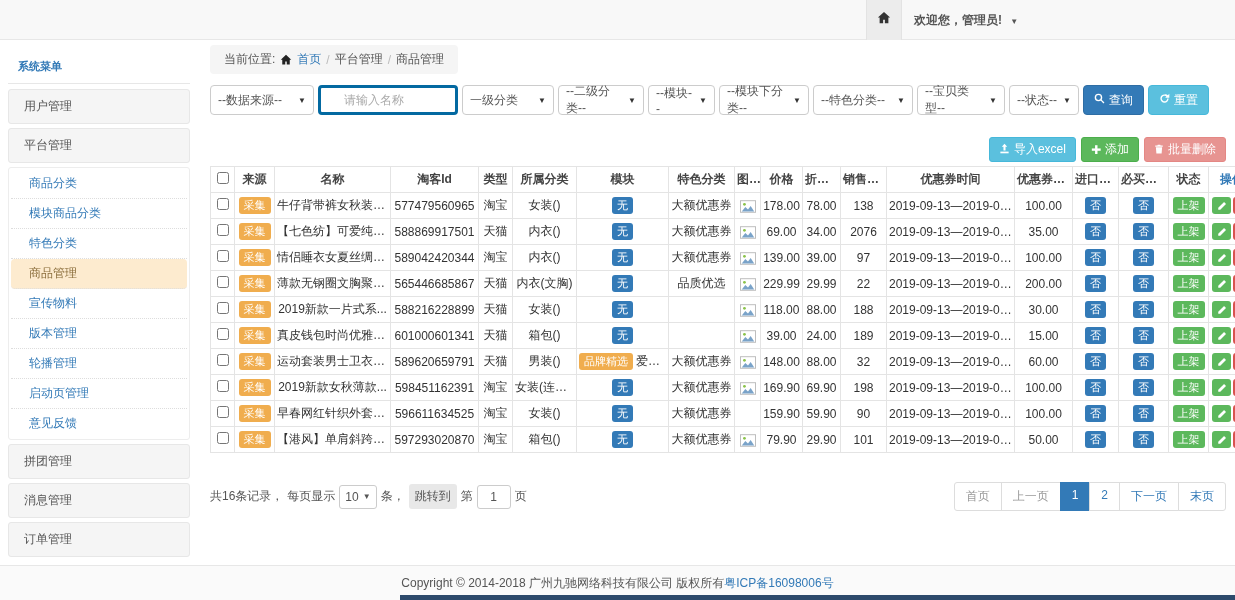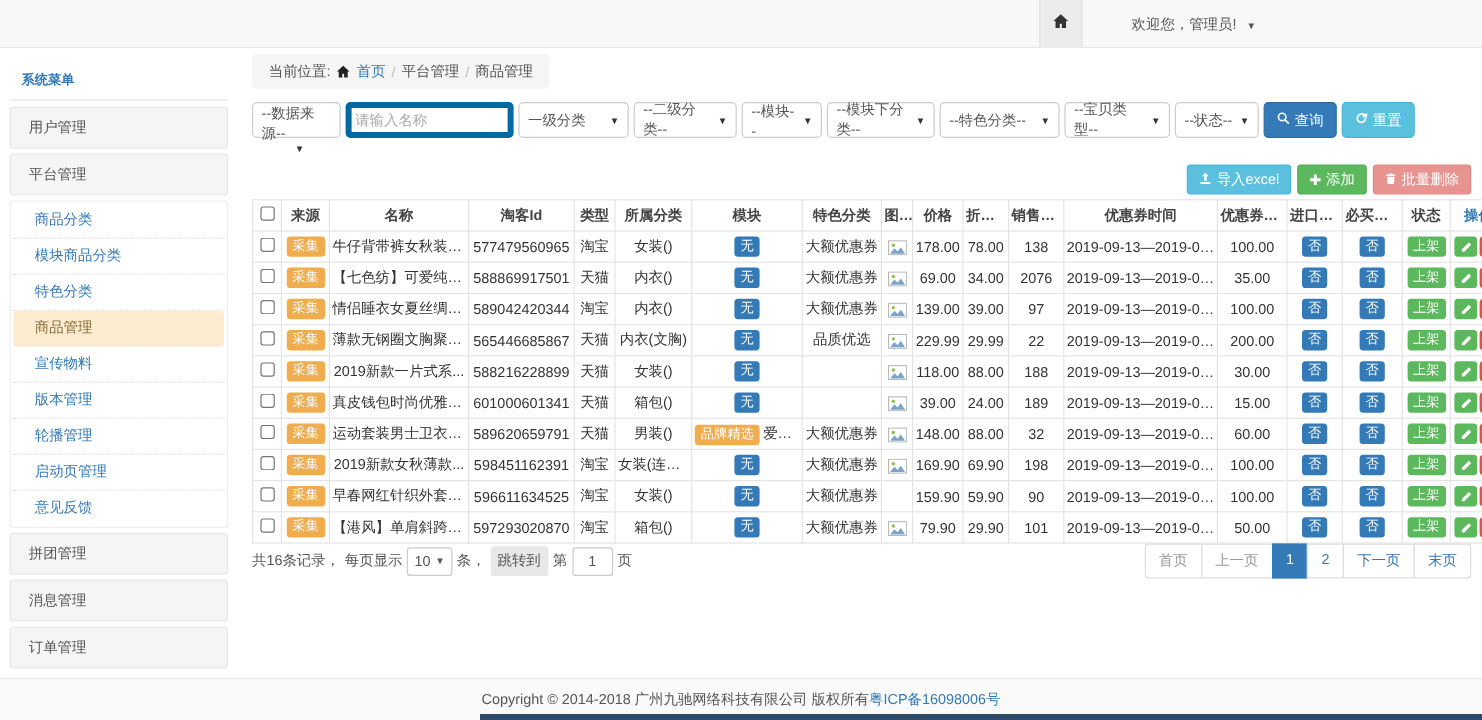--- a/index.html
+++ b/index.html
@@ -3,21 +3,21 @@
 <meta charset="utf-8">
 <style>
   * { box-sizing: border-box; margin: 0; padding: 0; }
   body { font-family: "Liberation Sans", "DejaVu Sans", sans-serif; background: #fff; }
   .screen { position: relative; width: 1235px; height: 600px; overflow: hidden; background: #fff; }
 
   
   .navbar { position: absolute; top: 0; left: 0; right: 0; height: 40px; background: #f8f8f8; border-bottom: 1px solid #e7e7e7; z-index: 4; }
   .brand { position: absolute; left: 245px; top: 0; line-height: 40px; font-size: 16px; color: #818181; }
   .home-box { position: absolute; left: 866px; top: 0; width: 36px; height: 40px; background: #ececec; border-left: 1px solid #e3e3e3; border-right: 1px solid #e3e3e3; display: flex; align-items: center; justify-content: center; color: #333; cursor: pointer; }
-  .welcome { position: absolute; left: 943px; top: 0; line-height: 40px; font-size: 12px; color: #555; cursor: pointer; }
+  .welcome { position: absolute; left: 914px; top: 0; line-height: 40px; font-size: 12px; color: #555; cursor: pointer; font-weight: bold; }
   .welcome .caret { font-size: 8px; color: #555; margin-left: 5px; }
 
   
   .sidebar { position: absolute; left: 8px; top: 48px; width: 182px; z-index: 1; }
   .sidebar-title { color: #337ab7; font-weight: bold; font-size: 11px; padding: 11px 10px 9px 10px; border-bottom: 1px solid #e7e7e7; margin-bottom: 5px; }
   .menu-group { background: #f5f5f5; border: 1px solid #e7e7e7; border-radius: 3px; margin-bottom: 4px; padding: 8px 15px; font-size: 12px; color: #555; cursor: pointer; }
   .submenu { background: #fff; border: 1px solid #ededed; border-radius: 3px; margin-bottom: 4px; padding: 1px 2px; }
   .menu-sub { padding: 6px 13px 6px 18px; font-size: 12px; color: #337ab7; border-bottom: 1px dotted #ddd; cursor: pointer; }
   .menu-sub:last-child { border-bottom: none; }
   .menu-sub.active { background: #fdebcf; border-radius: 4px; color: #8a6d3b; }
@@ -25,21 +25,21 @@
   
   .content { position: absolute; left: 210px; top: 45px; width: 1016px; z-index: 2; }
   .breadcrumb { display: inline-flex; align-items: center; gap: 5px; background: #f5f5f5; border-radius: 4px; padding: 6px 14px; font-size: 12px; color: #555; }
   .breadcrumb .bc-home-ic { color: #222; display: inline-flex; }
   .breadcrumb a.bc-link { color: #337ab7; text-decoration: none; cursor: pointer; }
   .breadcrumb .sep { color: #bbb; }
 
   .filter-row { display: flex; align-items: center; gap: 4px; margin-top: 11px; }
   .fselect { border: 1px solid #ccc; border-radius: 4px; height: 30px; background: #fff; display: inline-flex; align-items: center; justify-content: space-between; padding: 0 7px; font-size: 12px; color: #555; cursor: pointer; flex: none; }
   .fselect .caret { font-size: 8px; color: #333; margin-left: 5px; }
-  .finput { border: 5px solid #0369a1; border-radius: 4px; height: 30px; width: 140px; padding: 0 3px; font-size: 12px; color: #555; flex: none; }
+  .finput { border: 3px solid #0369a1; border-radius: 4px; height: 30px; width: 140px; padding: 0 23px; font-size: 12px; color: #555; flex: none; }
   .finput::placeholder { color: #aaa; }
   .btn { display: inline-flex; align-items: center; gap: 4px; border-radius: 4px; color: #fff; font-size: 12px; cursor: pointer; border: 1px solid transparent; flex: none; }
   .btn-search { background: #337ab7; border-color: #2e6da4; height: 30px; padding: 0 10px; }
   .btn-reset { background: #5bc0de; border-color: #46b8da; height: 30px; padding: 0 10px; }
 
   .action-row { display: flex; justify-content: flex-end; gap: 5px; margin-top: 22px; }
   .btn-import { background: #5bc0de; border-color: #46b8da; height: 25px; padding: 0 9px; border-radius: 3px; }
   .btn-add { background: #5cb85c; border-color: #4cae4c; height: 25px; padding: 0 9px; border-radius: 3px; }
   .btn-batch { background: #d9534f; border-color: #d43f3a; height: 25px; padding: 0 9px; border-radius: 3px; opacity: .62; }
 
@@ -52,21 +52,21 @@
   .badge.blue { background: #337ab7; }
   .badge.green { background: #5cb85c; cursor: pointer; }
   .badge.blue.toggle { cursor: pointer; }
   .mod-text { margin-left: 3px; }
   .mini-btn { display: inline-flex; align-items: center; justify-content: center; width: 19px; height: 17px; border-radius: 3px; color: #fff; cursor: pointer; margin: 0 1px; vertical-align: middle; }
   .mini-btn.edit { background: #5cb85c; }
   .mini-btn.del { background: #d9534f; }
   .thumb { display: inline-flex; vertical-align: middle; }
   .grid input[type=checkbox] { width: 12px; height: 12px; cursor: pointer; }
 
-  .pager-row { display: flex; justify-content: space-between; align-items: center; margin-top: 0; font-size: 12px; color: #555; }
+  .pager-row { display: flex; justify-content: space-between; align-items: center; margin-top: 29px; font-size: 12px; color: #555; }
   .pager-left { display: inline-flex; align-items: center; gap: 4px; }
   .mini-select { border: 1px solid #ccc; border-radius: 3px; height: 24px; display: inline-flex; align-items: center; padding: 0 5px; gap: 4px; background: #fff; cursor: pointer; }
   .mini-select .caret { font-size: 8px; }
   .jump-chip { background: #e8e8e8; border-radius: 3px; padding: 4px 6px; cursor: pointer; }
   .page-input { width: 34px; height: 24px; border: 1px solid #ccc; border-radius: 3px; text-align: center; font-size: 12px; color: #555; }
   .pager { display: inline-flex; }
   .page-btn { border: 1px solid #ddd; background: #fff; color: #337ab7; padding: 5px 11px; margin-left: -1px; cursor: pointer; }
   .page-btn:first-child { border-radius: 3px 0 0 3px; margin-left: 0; }
   .page-btn:last-child { border-radius: 0 3px 3px 0; }
   .page-btn.disabled { color: #999; }
@@ -128,21 +128,21 @@
           </svg>
       </span>
       <a class="bc-link">首页</a>
       <span class="sep">/</span>
       <span>平台管理</span>
       <span class="sep">/</span>
       <span>商品管理</span>
     </div>
 
     <div class="filter-row">
-      <span id="filter-slot-a" style="display:contents"><span class="fselect" style="width: 74px; flex-direction: column;">
+      <span id="filter-slot-a" style="display:contents"><span class="fselect" style="width: 104px;">
             <span>--数据来源--</span>
             <span class="caret">▼</span>
           </span></span>
       <input class="finput" placeholder="请输入名称" style="">
       <span id="filter-slot-b" style="display:contents"><span class="fselect" style="width: 92px;">
             <span>一级分类</span>
             <span class="caret">▼</span>
           </span><span class="fselect" style="width: 86px;">
             <span>--二级分类--</span>
             <span class="caret">▼</span>

